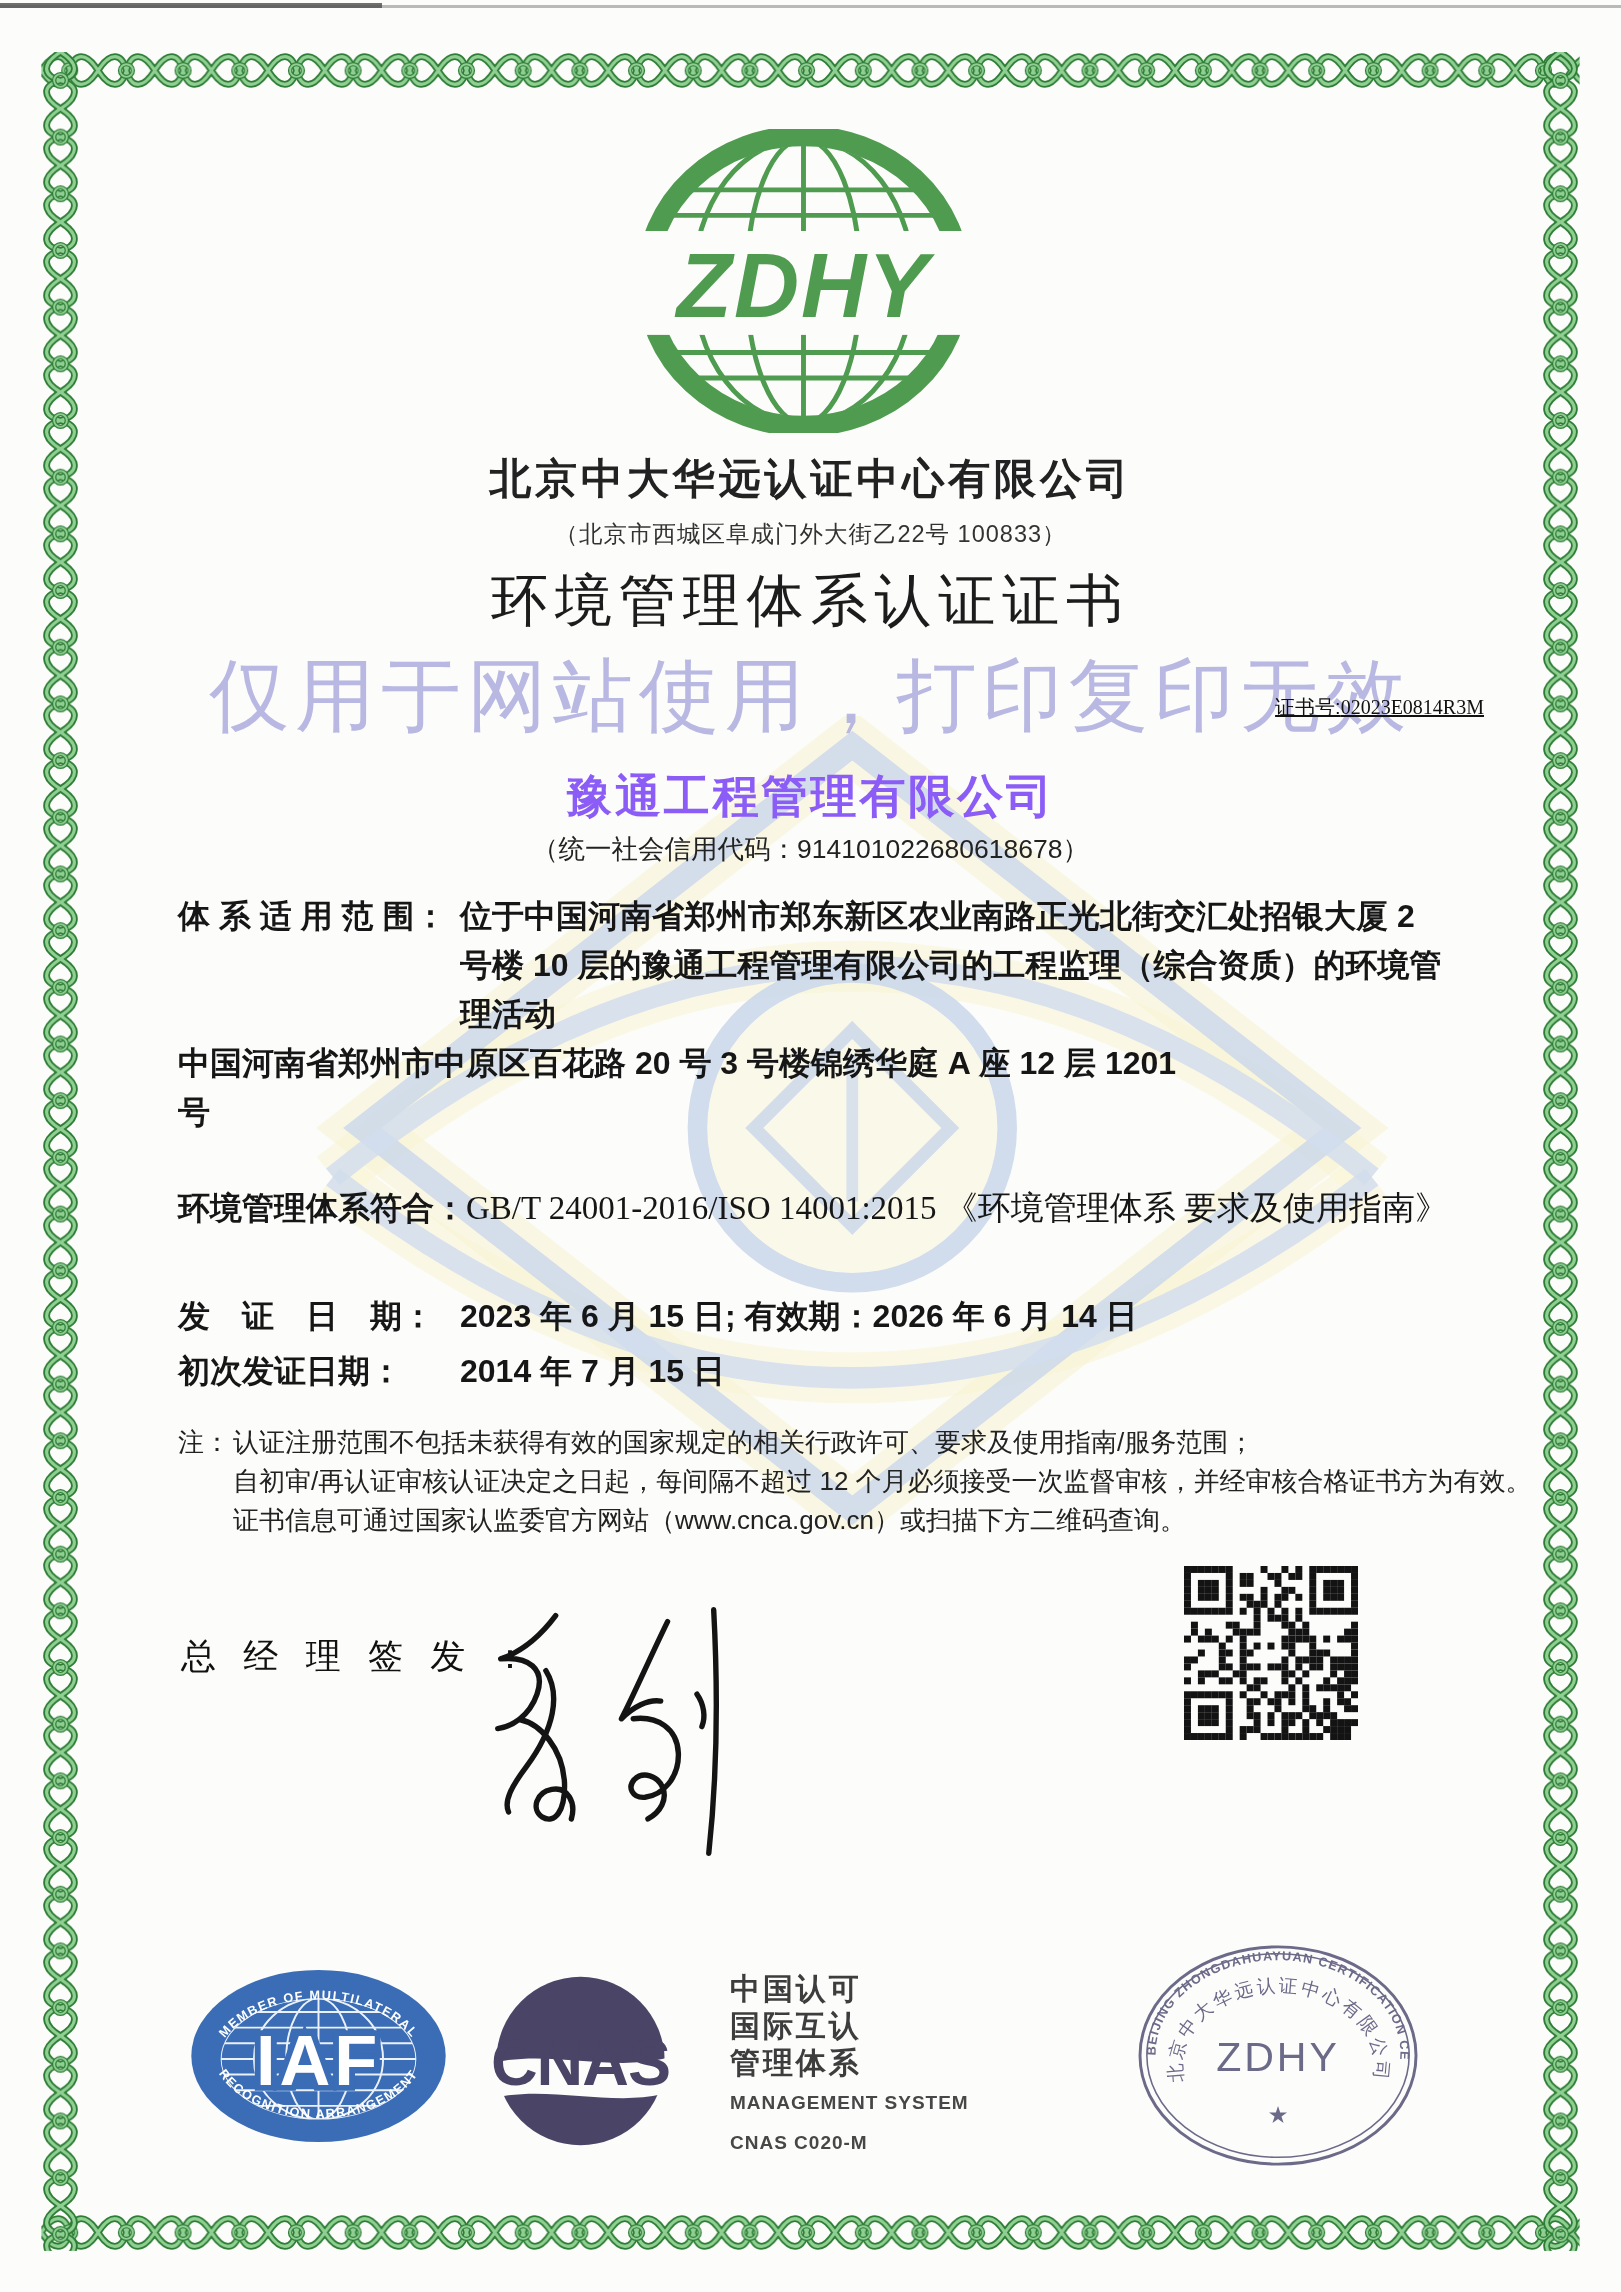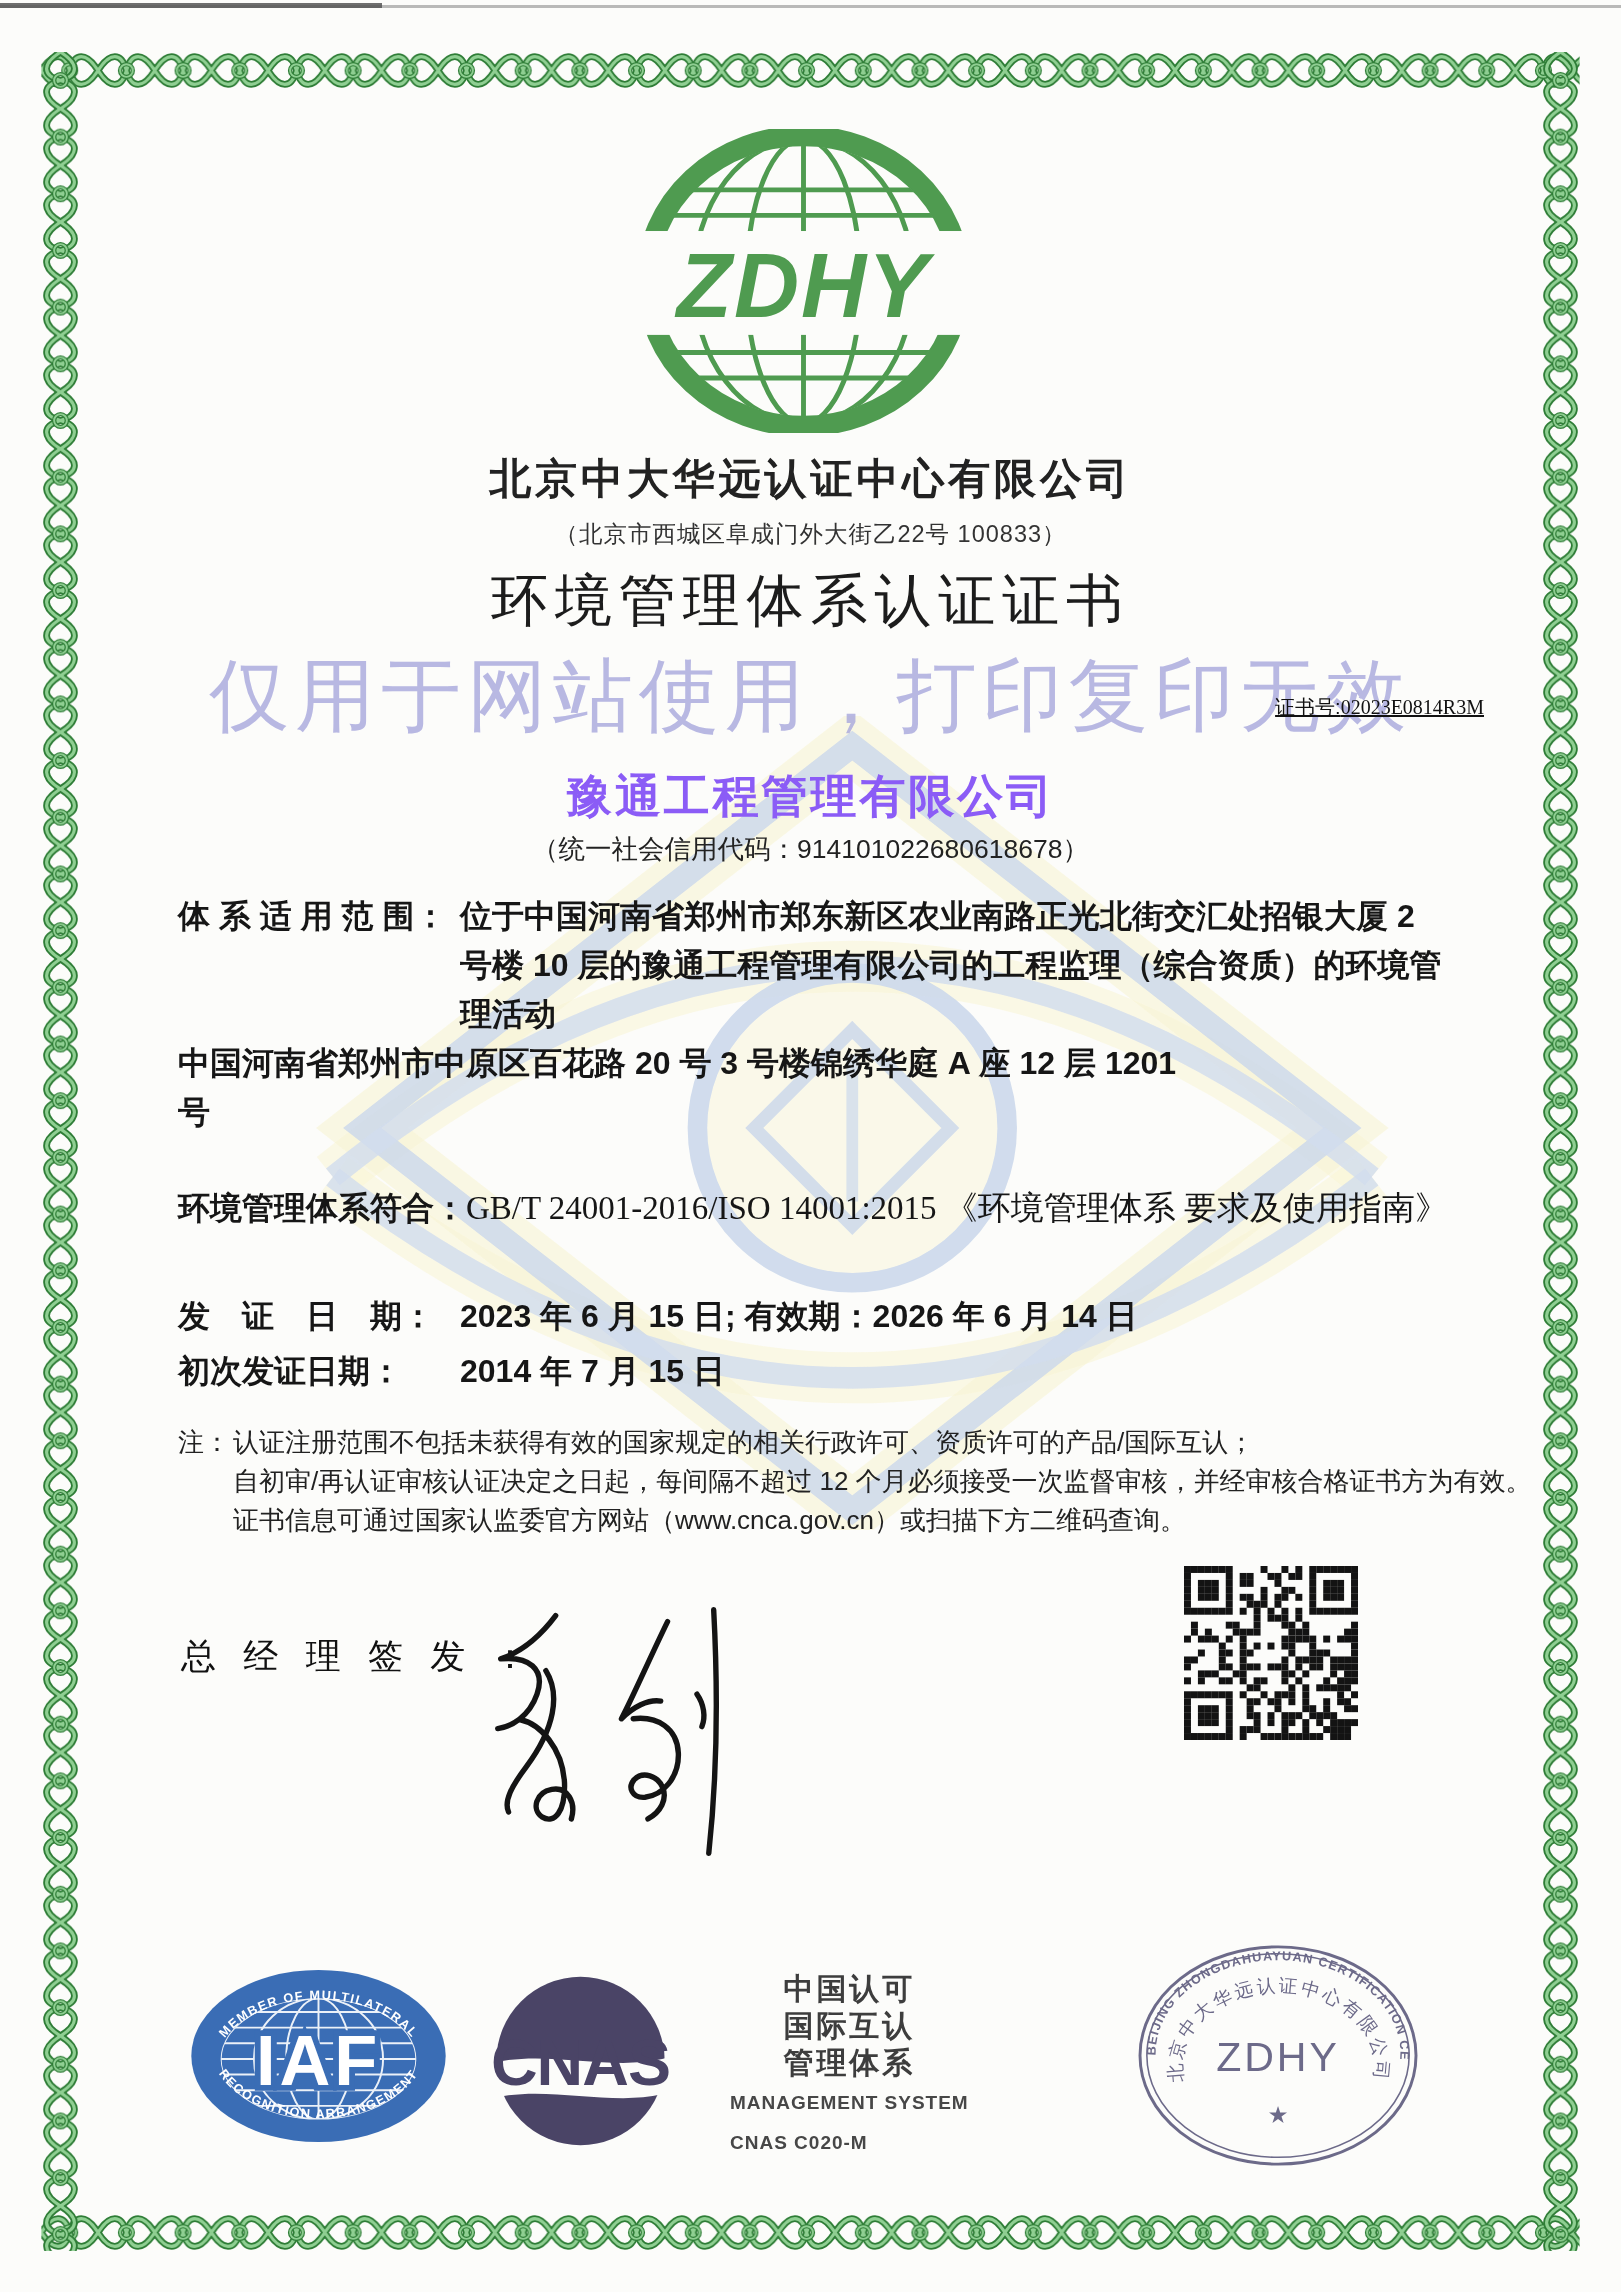--- a/index.html
+++ b/index.html
@@ -28,21 +28,21 @@
   .field.autol .flabel{width:auto;}
   .fvalue{flex:none;max-width:1049px;}
   .fvalue.serif{font-family:"Liberation Serif","DejaVu Serif",serif;font-weight:400;font-size:33px;}
 
   .notes{position:absolute;left:178px;top:1423px;display:flex;font-size:26px;line-height:39px;color:#222;z-index:2;}
   .nlabel{width:55px;flex:none;}
 
   .signer-label{left:181px;top:1633px;font-size:35px;letter-spacing:8.8px;font-weight:400;color:#111;z-index:2;white-space:pre;}
 
   .acc-text{left:730px;top:1970px;z-index:2;}
-  .acc-cn{font-size:30px;font-weight:700;line-height:37px;color:#3d3d3d;letter-spacing:2.9px;text-align:center;}
+  .acc-cn{font-size:30px;font-weight:700;line-height:37px;color:#3d3d3d;letter-spacing:2.9px;}
   .acc-en{font-size:19px;font-weight:700;line-height:36px;color:#474747;letter-spacing:1px;margin-top:3.9px;}
 </style>
 </head>
 <body>
 
 <div class="page">
 
   <div class="scanline"></div>
   <div class="scanline-dark"></div>
 
@@ -149,21 +149,21 @@
   </div>
 
   <div class="field" style="top:1347px;">
     <span class="flabel">初次发证日期：</span>
     <span class="fvalue">2014 年 7 月 15 日</span>
   </div>
 
   <div class="notes">
     <span class="nlabel">注：</span>
     <span>
-      <div>认证注册范围不包括未获得有效的国家规定的相关行政许可、资质许可的产品/国际互认；</div>
+      <div>认证注册范围不包括未获得有效的国家规定的相关行政许可、要求及使用指南/服务范围；</div>
       <div>自初审/再认证审核认证决定之日起，每间隔不超过 12 个月必须接受一次监督审核，并经审核合格证书方为有效。</div>
       <div>证书信息可通过国家认监委官方网站（www.cnca.gov.cn）或扫描下方二维码查询。</div>
     </span>
   </div>
 
   <div class="abs signer-label">总 经 理 签 发 ：</div>
 
   <svg class="abs z2" style="left:485px;top:1600px;" width="265" height="265" viewBox="0 0 270 270">
     <title>张剑</title>
     <g fill="none" stroke="#141414" stroke-width="5.5" stroke-linecap="round" stroke-linejoin="round">

